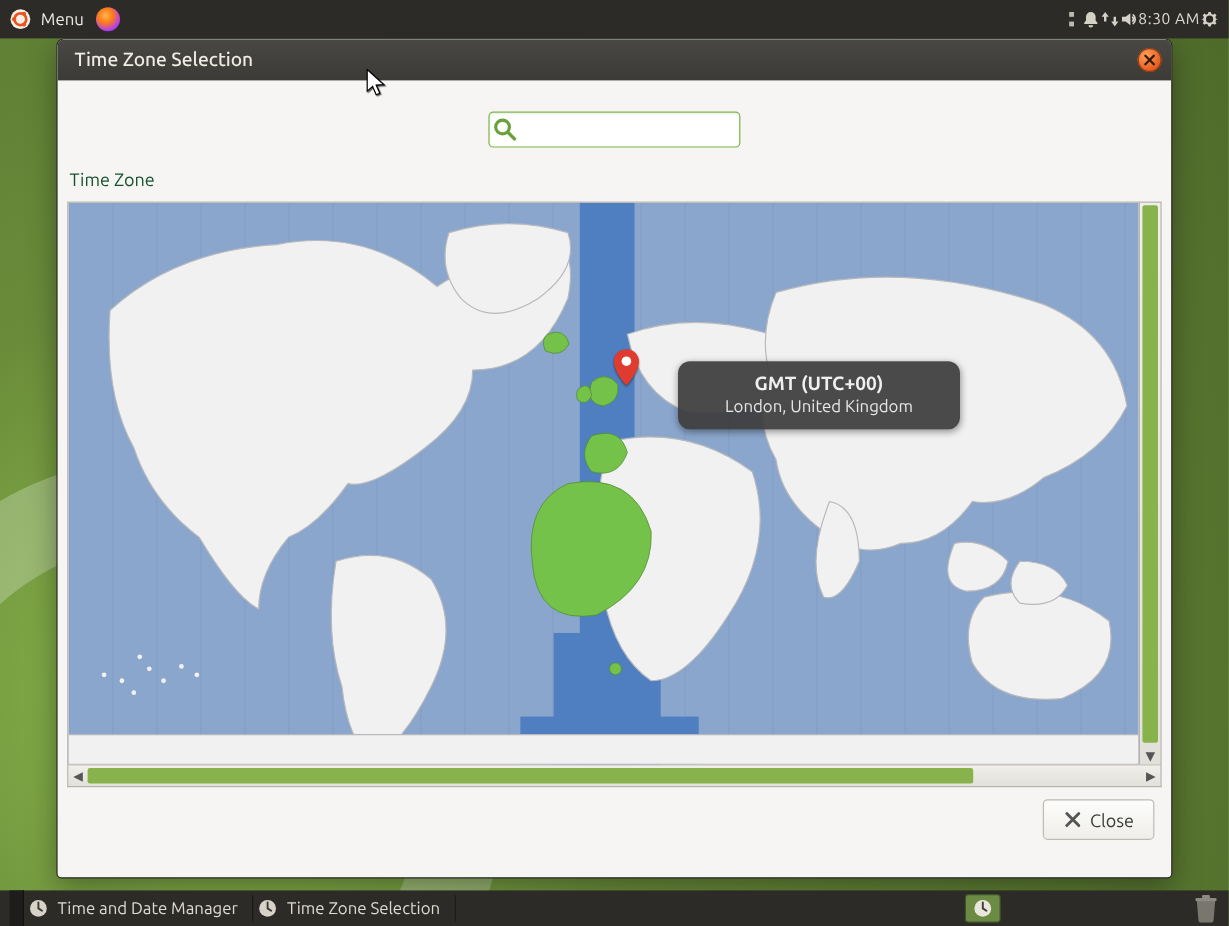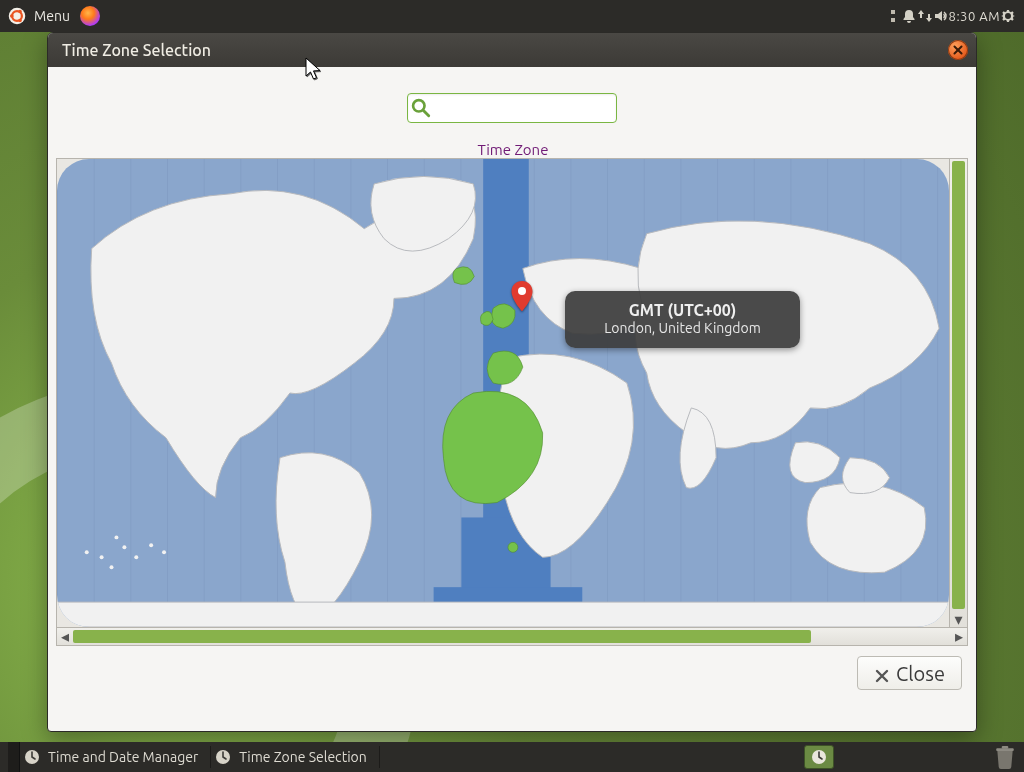--- a/index.html
+++ b/index.html
@@ -53,43 +53,43 @@
     .titlebar .close::after  { transform:rotate(-45deg); }
 
     .win-body { flex:1; padding:16px 8px 10px; display:flex; flex-direction:column; }
 
     .search-row { display:flex; justify-content:center; margin:10px 0 18px; }
     .search-box { width:210px; height:30px; border:1px solid #7ab642; border-radius:4px; padding:2px;
       display:flex; align-items:center; background:#fff; box-shadow:inset 0 1px 2px rgba(0,0,0,.08); }
     .search-box .mag { width:22px; height:22px; display:flex; align-items:center; justify-content:center; }
     .search-box input { flex:1; border:none; outline:none; font-size:14px; background:transparent; }
 
-    .section-label { font-size:15px; color:#701a75; margin:0 0 0 2px;text-align:center; }
+    .section-label { font-size:15px; color:#14532d; margin:0 0 10px 2px; }
 
     .map-frame { position:relative; height:470px; border:1px solid #b7b4ad; background:#e9e7e2;
       display:flex; overflow:hidden; }
-    .map-viewport { position:relative; flex:1; overflow:hidden;border-radius:32px; }
+    .map-viewport { position:relative; flex:1; overflow:hidden; }
     .map-viewport svg { width:100%; height:100%; display:block; }
     .vscroll { width:18px; background:linear-gradient(#f0efeb,#e2e0da); border-left:1px solid #b7b4ad;
       position:relative; }
     .vscroll .thumb { position:absolute; left:2px; right:2px; top:2px; bottom:18px;
       background:#88b24b; border-radius:2px; }
     .vscroll .dn { position:absolute; left:0; right:0; bottom:0; height:16px;
       display:flex; align-items:center; justify-content:center; color:#555; }
 
     .hscroll { height:18px; background:linear-gradient(#f0efeb,#e2e0da); border:1px solid #b7b4ad;
       border-top:none; display:flex; align-items:center; position:relative; }
     .hscroll .lt, .hscroll .rt { width:16px; display:flex; align-items:center; justify-content:center; color:#555; }
     .hscroll .track { flex:1; height:100%; position:relative; }
     .hscroll .thumb { position:absolute; top:2px; bottom:2px; left:0; width:84%;
       background:#88b24b; border-radius:2px; }
 
     .btn-row { display:flex; justify-content:flex-end; gap:10px; padding:10px 6px 0; }
     .btn { height:34px; padding:0 16px; border:1px solid #bdbbb4; border-radius:4px;
-      background:linear-gradient(#fdfdfc,#efeee9); color:#3a3a3a; font-size:20px;
+      background:linear-gradient(#fdfdfc,#efeee9); color:#3a3a3a; font-size:15px;
       display:flex; align-items:center; gap:6px; cursor:pointer; }
     .btn .ic { width:16px; height:16px; }
 
     
     .map-tip { position:absolute; left:508px; top:132px; width:235px; padding:10px 14px 12px;
       background:rgba(60,60,60,.92); color:#efefef; border-radius:10px; text-align:center;
       box-shadow:0 2px 6px rgba(0,0,0,.4); }
     .map-tip .line1 { font-weight:700; font-size:16px; }
     .map-tip .line2 { font-size:14px; opacity:.95; margin-top:1px; }
     .map-tip .line3 { font-weight:700; font-size:17px; margin-top:4px; }

